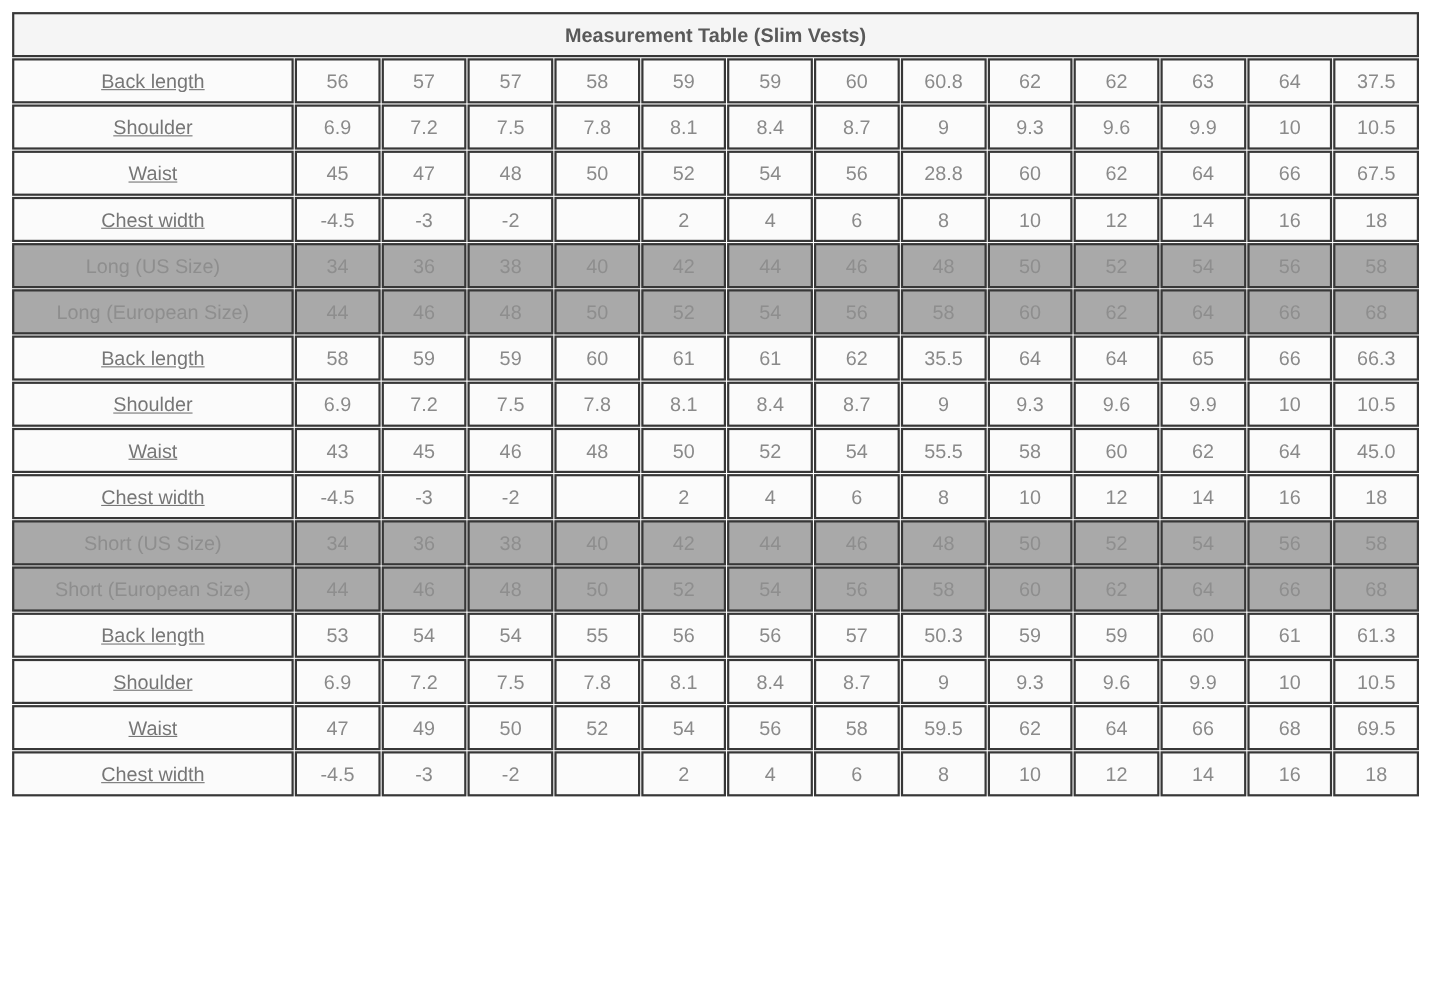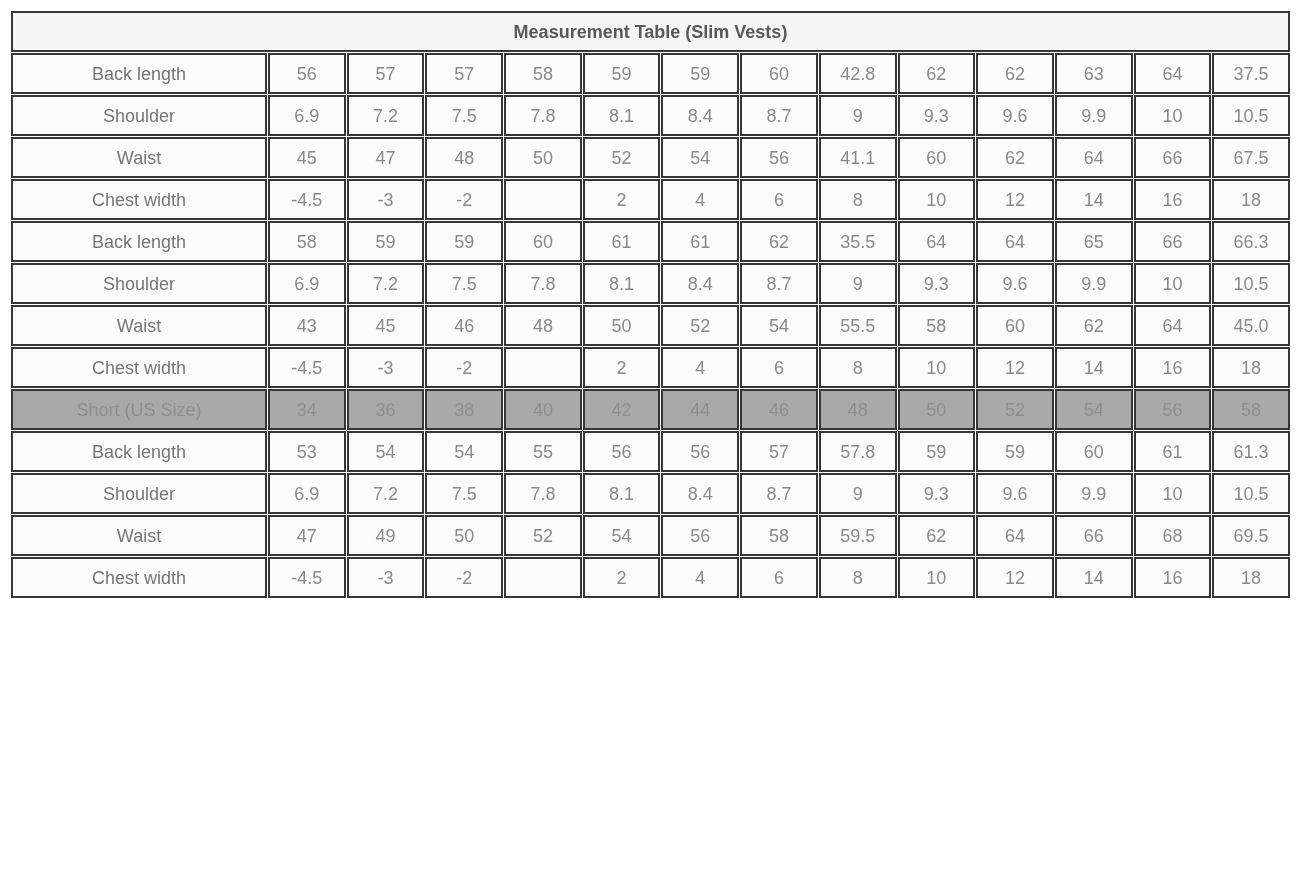--- a/index.html
+++ b/index.html
@@ -39,21 +39,21 @@
     font-weight: 700;
     font-size: 18px;
   }
   tr.size-row td {
     background: #a9a9a9;
     color: #8e8e8e;
   }
   tr.data-row td {
     background: #fbfbfb;
   }
-  tr.data-row td.label-cell { color: #767676; }
+  tr.data-row td.label-cell { color: #767676; text-decoration: underline; }
   tr.data-row td.value-cell { color: #8a8a8a; }
 </style>
 </head>
 <body>
 
 <div class="page">
   <table class="measurement-table">
     <colgroup>
       <col style="width:256px">
       <col>
@@ -76,21 +76,21 @@
       </tr>
         <tr class="data-row">
           <td class="label-cell">Back length</td>
           <td class="value-cell">56</td>
           <td class="value-cell">57</td>
           <td class="value-cell">57</td>
           <td class="value-cell">58</td>
           <td class="value-cell">59</td>
           <td class="value-cell">59</td>
           <td class="value-cell">60</td>
-          <td class="value-cell">42.8</td>
+          <td class="value-cell">60.8</td>
           <td class="value-cell">62</td>
           <td class="value-cell">62</td>
           <td class="value-cell">63</td>
           <td class="value-cell">64</td>
           <td class="value-cell">37.5</td>
         </tr>
         <tr class="data-row">
           <td class="label-cell">Shoulder</td>
           <td class="value-cell">6.9</td>
           <td class="value-cell">7.2</td>
@@ -108,21 +108,21 @@
         </tr>
         <tr class="data-row">
           <td class="label-cell">Waist</td>
           <td class="value-cell">45</td>
           <td class="value-cell">47</td>
           <td class="value-cell">48</td>
           <td class="value-cell">50</td>
           <td class="value-cell">52</td>
           <td class="value-cell">54</td>
           <td class="value-cell">56</td>
-          <td class="value-cell">41.1</td>
+          <td class="value-cell">28.8</td>
           <td class="value-cell">60</td>
           <td class="value-cell">62</td>
           <td class="value-cell">64</td>
           <td class="value-cell">66</td>
           <td class="value-cell">67.5</td>
         </tr>
         <tr class="data-row">
           <td class="label-cell">Chest width</td>
           <td class="value-cell">-4.5</td>
           <td class="value-cell">-3</td>
@@ -130,20 +130,52 @@
           <td class="value-cell"></td>
           <td class="value-cell">2</td>
           <td class="value-cell">4</td>
           <td class="value-cell">6</td>
           <td class="value-cell">8</td>
           <td class="value-cell">10</td>
           <td class="value-cell">12</td>
           <td class="value-cell">14</td>
           <td class="value-cell">16</td>
           <td class="value-cell">18</td>
+        </tr>
+        <tr class="size-row">
+          <td class="label-cell">Long (US Size)</td>
+          <td class="value-cell">34</td>
+          <td class="value-cell">36</td>
+          <td class="value-cell">38</td>
+          <td class="value-cell">40</td>
+          <td class="value-cell">42</td>
+          <td class="value-cell">44</td>
+          <td class="value-cell">46</td>
+          <td class="value-cell">48</td>
+          <td class="value-cell">50</td>
+          <td class="value-cell">52</td>
+          <td class="value-cell">54</td>
+          <td class="value-cell">56</td>
+          <td class="value-cell">58</td>
+        </tr>
+        <tr class="size-row">
+          <td class="label-cell">Long (European Size)</td>
+          <td class="value-cell">44</td>
+          <td class="value-cell">46</td>
+          <td class="value-cell">48</td>
+          <td class="value-cell">50</td>
+          <td class="value-cell">52</td>
+          <td class="value-cell">54</td>
+          <td class="value-cell">56</td>
+          <td class="value-cell">58</td>
+          <td class="value-cell">60</td>
+          <td class="value-cell">62</td>
+          <td class="value-cell">64</td>
+          <td class="value-cell">66</td>
+          <td class="value-cell">68</td>
         </tr>
         <tr class="data-row">
           <td class="label-cell">Back length</td>
           <td class="value-cell">58</td>
           <td class="value-cell">59</td>
           <td class="value-cell">59</td>
           <td class="value-cell">60</td>
           <td class="value-cell">61</td>
           <td class="value-cell">61</td>
           <td class="value-cell">62</td>
@@ -211,30 +243,46 @@
           <td class="value-cell">42</td>
           <td class="value-cell">44</td>
           <td class="value-cell">46</td>
           <td class="value-cell">48</td>
           <td class="value-cell">50</td>
           <td class="value-cell">52</td>
           <td class="value-cell">54</td>
           <td class="value-cell">56</td>
           <td class="value-cell">58</td>
         </tr>
+        <tr class="size-row">
+          <td class="label-cell">Short (European Size)</td>
+          <td class="value-cell">44</td>
+          <td class="value-cell">46</td>
+          <td class="value-cell">48</td>
+          <td class="value-cell">50</td>
+          <td class="value-cell">52</td>
+          <td class="value-cell">54</td>
+          <td class="value-cell">56</td>
+          <td class="value-cell">58</td>
+          <td class="value-cell">60</td>
+          <td class="value-cell">62</td>
+          <td class="value-cell">64</td>
+          <td class="value-cell">66</td>
+          <td class="value-cell">68</td>
+        </tr>
         <tr class="data-row">
           <td class="label-cell">Back length</td>
           <td class="value-cell">53</td>
           <td class="value-cell">54</td>
           <td class="value-cell">54</td>
           <td class="value-cell">55</td>
           <td class="value-cell">56</td>
           <td class="value-cell">56</td>
           <td class="value-cell">57</td>
-          <td class="value-cell">57.8</td>
+          <td class="value-cell">50.3</td>
           <td class="value-cell">59</td>
           <td class="value-cell">59</td>
           <td class="value-cell">60</td>
           <td class="value-cell">61</td>
           <td class="value-cell">61.3</td>
         </tr>
         <tr class="data-row">
           <td class="label-cell">Shoulder</td>
           <td class="value-cell">6.9</td>
           <td class="value-cell">7.2</td>

